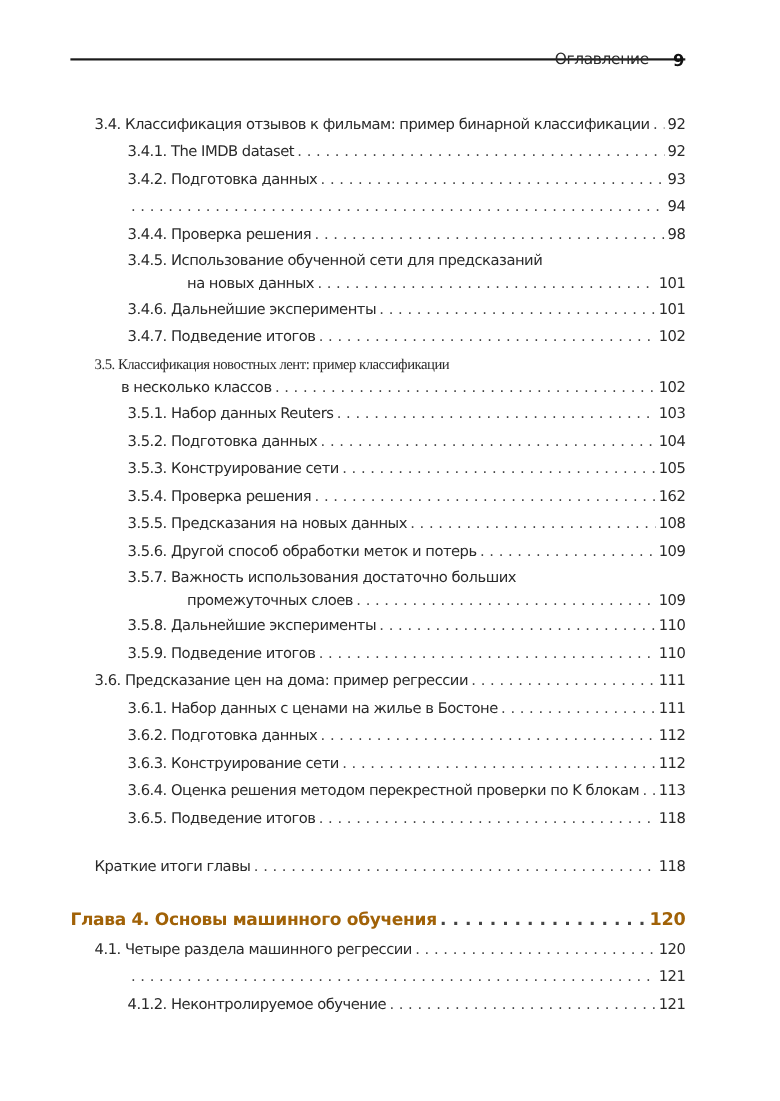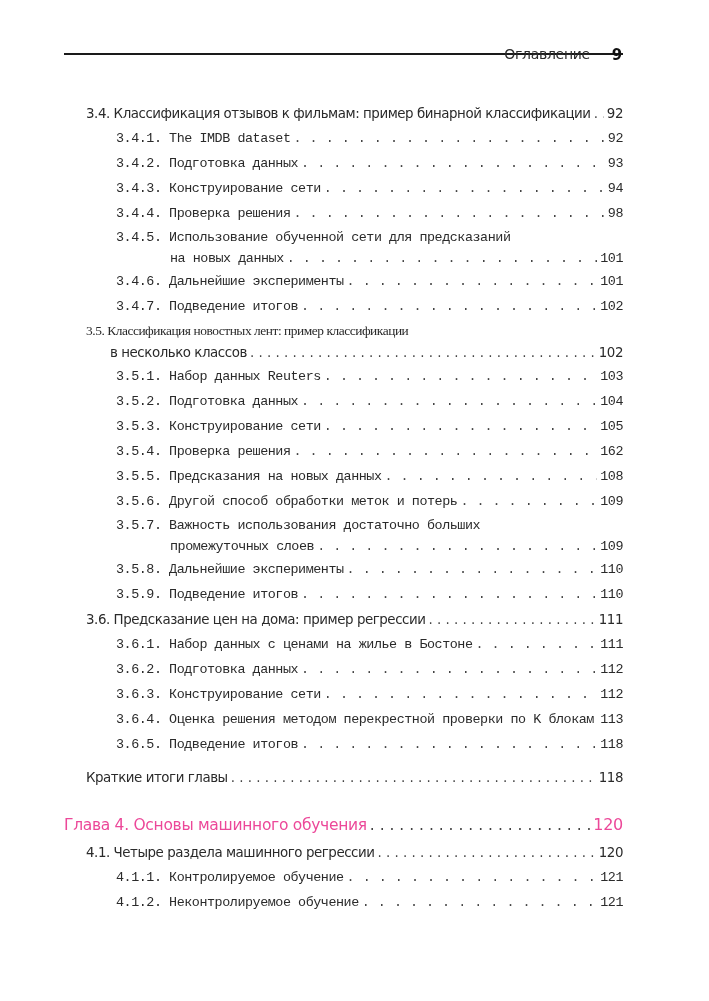--- a/index.html
+++ b/index.html
@@ -37,30 +37,30 @@
     .entry .leader {
       flex: 1 1 auto; overflow: hidden; white-space: nowrap;
       margin: 0 3px; color: #444; letter-spacing: 3.2px;
     }
     .entry .leader::after {
       content: ". . . . . . . . . . . . . . . . . . . . . . . . . . . . . . . . . . . . . . . . . . . . . . . . . . . . . . . . . . . . . . . . . . . . . . . . . . . . . . . . . . . . . . . . . . . . . . . . . . . . . . . . .";
       letter-spacing: 0;
     }
     .entry .page { white-space: nowrap; text-align: left; }
     .lvl2 { padding-left: 22px; }
-    .lvl3 { padding-left: 52px; font-family: Liberation Mono, monospace; }
+    .lvl3 { padding-left: 52px; }
     .lvl2.multi .line.first { line-height: 23px; font-family: Liberation Serif, serif; }
     .lvl2.multi .cont { padding-left: 24px; line-height: 22px; }
     .lvl3.multi .line.first { line-height: 23px; text-align: center; }
     .lvl3.multi .cont { padding-left: 54px; line-height: 20px; }
-    .summary { padding-left: 22px; margin-top: 8px; }
+    .summary { padding-left: 22px; margin-top: 19px; }
     .chapter {
-      font-weight: normal; font-size: 15.5px; letter-spacing: -0.3px;
+      font-weight: bold; font-size: 15.5px; letter-spacing: -0.3px;
       margin-top: 22px; margin-bottom: 2px; line-height: 26px;
-      color: #ec4899;
+      color: #a16207;
     }
     .chapter .page { font-size: 16px; }
     .chapter .leader { letter-spacing: 3px; }
   </style>
 </head>
 <body>
 
 <div class="rule"></div>
 <div class="running-head">
   <span>Оглавление</span>
@@ -88,21 +88,20 @@
   <div class="entry lvl3">
     <div class="line">
         <span class="label"><span>3.4.2.</span> <span>Подготовка данных</span></span>
         <span class="leader"></span>
         <span class="page">93</span>
       </div>
   </div>
 
   <div class="entry lvl3">
     <div class="line">
-        <span class="label"><span>3.4.3.</span> <span>Конструирование сети</span></span>
         <span class="leader"></span>
         <span class="page">94</span>
       </div>
   </div>
 
   <div class="entry lvl3">
     <div class="line">
         <span class="label"><span>3.4.4.</span> <span>Проверка решения</span></span>
         <span class="leader"></span>
         <span class="page">98</span>
@@ -289,21 +288,20 @@
   <div class="entry lvl2">
     <div class="line">
         <span class="label"><span>4.1.</span> <span>Четыре раздела машинного регрессии</span></span>
         <span class="leader"></span>
         <span class="page">120</span>
       </div>
   </div>
 
   <div class="entry lvl3">
     <div class="line">
-        <span class="label"><span>4.1.1.</span> <span>Контролируемое обучение</span></span>
         <span class="leader"></span>
         <span class="page">121</span>
       </div>
   </div>
 
   <div class="entry lvl3">
     <div class="line">
         <span class="label"><span>4.1.2.</span> <span>Неконтролируемое обучение</span></span>
         <span class="leader"></span>
         <span class="page">121</span>

